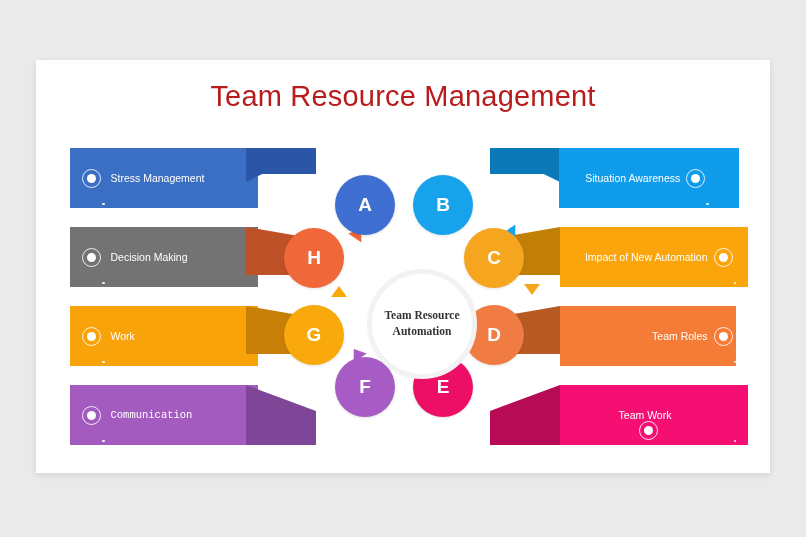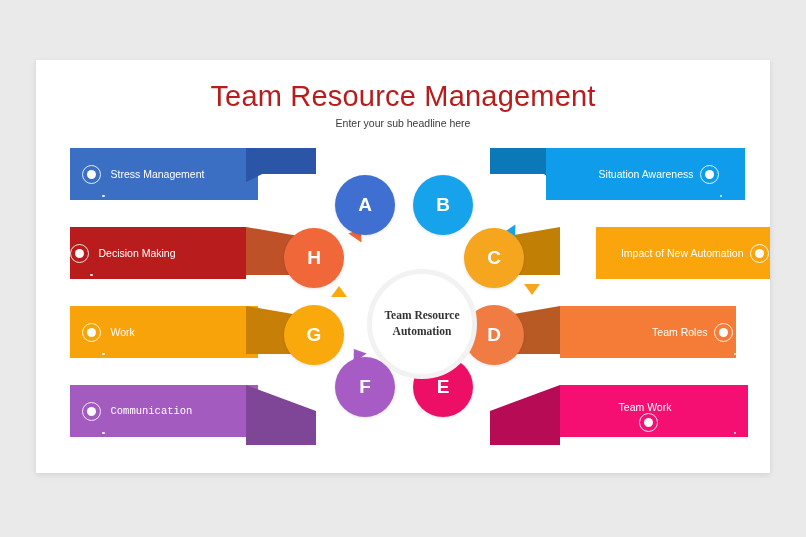--- a/index.html
+++ b/index.html
@@ -29,21 +29,21 @@
   #subtitle{
     position:absolute;left:0;top:57px;width:734px;
     text-align:center;
     font-size:10.5px;
     color:#3a3a3a;
   }
 
   
   .band{position:absolute;height:60px;}
   .band .plate{
-    position:absolute;top:0;height:52px;
+    position:absolute;top:0;height:60px;
     display:flex;align-items:center;
   }
 
   .band-label{
     font-size:10.5px;color:#ffffff;
     white-space:nowrap;
   }
 
   
   .ring{
@@ -90,37 +90,36 @@
     font-size:19px;font-weight:bold;
     box-shadow:0 1px 3px rgba(0,0,0,0.12);
   }
 </style>
 </head>
 <body>
 
 <div id="slide">
 
   <div id="title">Team Resource Management</div>
-  <div id="subtitle">Enter your sub headline here</div>
 
   <div class="band" style="left:34px;top:88px;width:246px;">
     <div class="plate" style="left:0;width:176px;background:#3b6fc4;padding-left:12px;">
       <span class="ring"></span>
       <span class="ring-dot"></span>
       <span class="band-label" style="margin-left:6px;">Stress Management</span>
     </div>
     <div style="position:absolute;left:176px;top:0;width:0;height:0;
                 border-left:70px solid #2b56a8;
                 border-top:0 solid transparent;
                 border-bottom:34px solid transparent;"></div>
     <div style="position:absolute;left:176px;top:0;width:70px;height:26px;background:#2b56a8;"></div>
   </div>
 
   <div class="band" style="left:34px;top:167px;width:246px;">
-    <div class="plate" style="left:0;width:176px;background:#b91c1c;padding-left:0;">
+    <div class="plate" style="left:0;width:176px;background:#737373;padding-left:12px;">
       <span class="ring"></span>
       <span class="ring-dot"></span>
       <span class="band-label" style="margin-left:6px;">Decision Making</span>
     </div>
     <div style="position:absolute;left:176px;top:0;width:0;height:0;
                 border-left:70px solid #bf5128;
                 border-top:12px solid transparent;
                 border-bottom:12px solid transparent;"></div>
     <div style="position:absolute;left:176px;top:12px;width:70px;height:36px;background:#bf5128;"></div>
   </div>
@@ -150,34 +149,34 @@
                 border-bottom:0 solid transparent;"></div>
     <div style="position:absolute;left:176px;top:26px;width:70px;height:34px;background:#7f4596;"></div>
   </div>
 
   <div class="band" style="left:454px;top:88px;width:246px;">
     <div style="position:absolute;left:0;top:0;width:0;height:0;
                 border-right:70px solid #0b79b8;
                 border-top:0 solid transparent;
                 border-bottom:34px solid transparent;"></div>
     <div style="position:absolute;left:0;top:0;width:70px;height:26px;background:#0b79b8;"></div>
-    <div class="plate" style="left:56px;width:176px;background:#0f9ceb;padding-right:23px;justify-content:flex-end;">
+    <div class="plate" style="left:69px;width:176px;background:#0f9ceb;padding-right:4px;justify-content:center;">
       <span class="band-label" style="margin-right:6px;">Situation Awareness</span>
       <span class="ring"></span>
       <span class="ring-dot"></span>
     </div>
   </div>
 
   <div class="band" style="left:454px;top:167px;width:246px;">
     <div style="position:absolute;left:0;top:0;width:0;height:0;
                 border-right:70px solid #c27f06;
                 border-top:12px solid transparent;
                 border-bottom:12px solid transparent;"></div>
     <div style="position:absolute;left:0;top:12px;width:70px;height:36px;background:#c27f06;"></div>
-    <div class="plate" style="left:70px;width:176px;background:#f9a50b;padding-right:12px;justify-content:flex-end;margin-left:36px;">
+    <div class="plate" style="left:70px;width:176px;background:#f9a50b;padding-right:12px;justify-content:flex-end;">
       <span class="band-label" style="margin-right:6px;">Impact of New Automation</span>
       <span class="ring"></span>
       <span class="ring-dot"></span>
     </div>
   </div>
 
   <div class="band" style="left:454px;top:246px;width:246px;">
     <div style="position:absolute;left:0;top:0;width:0;height:0;
                 border-right:70px solid #b85a24;
                 border-top:12px solid transparent;

